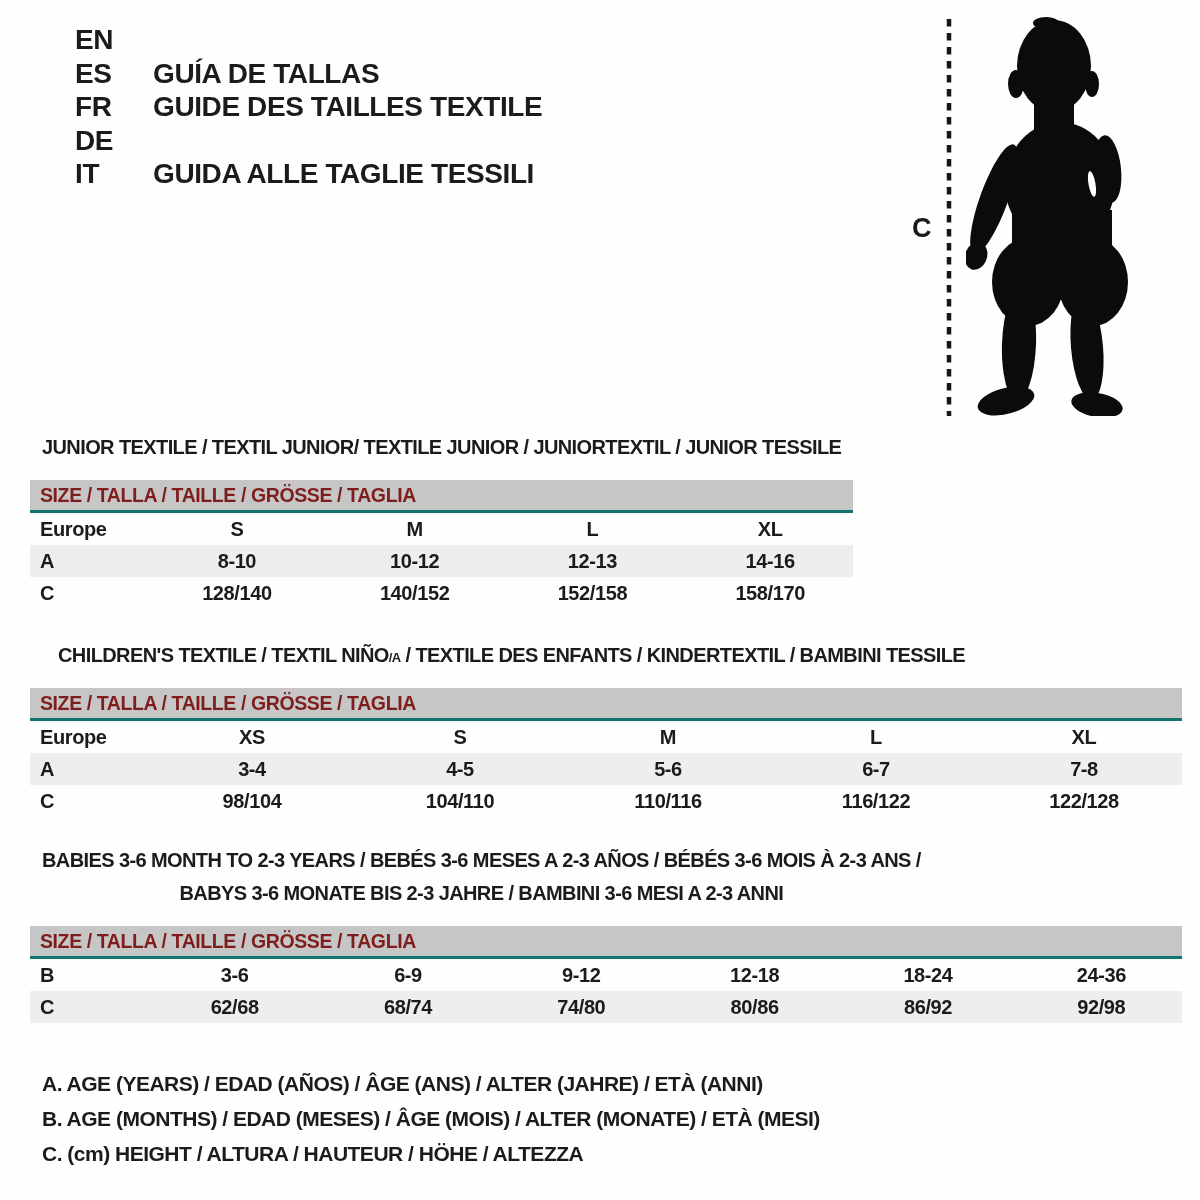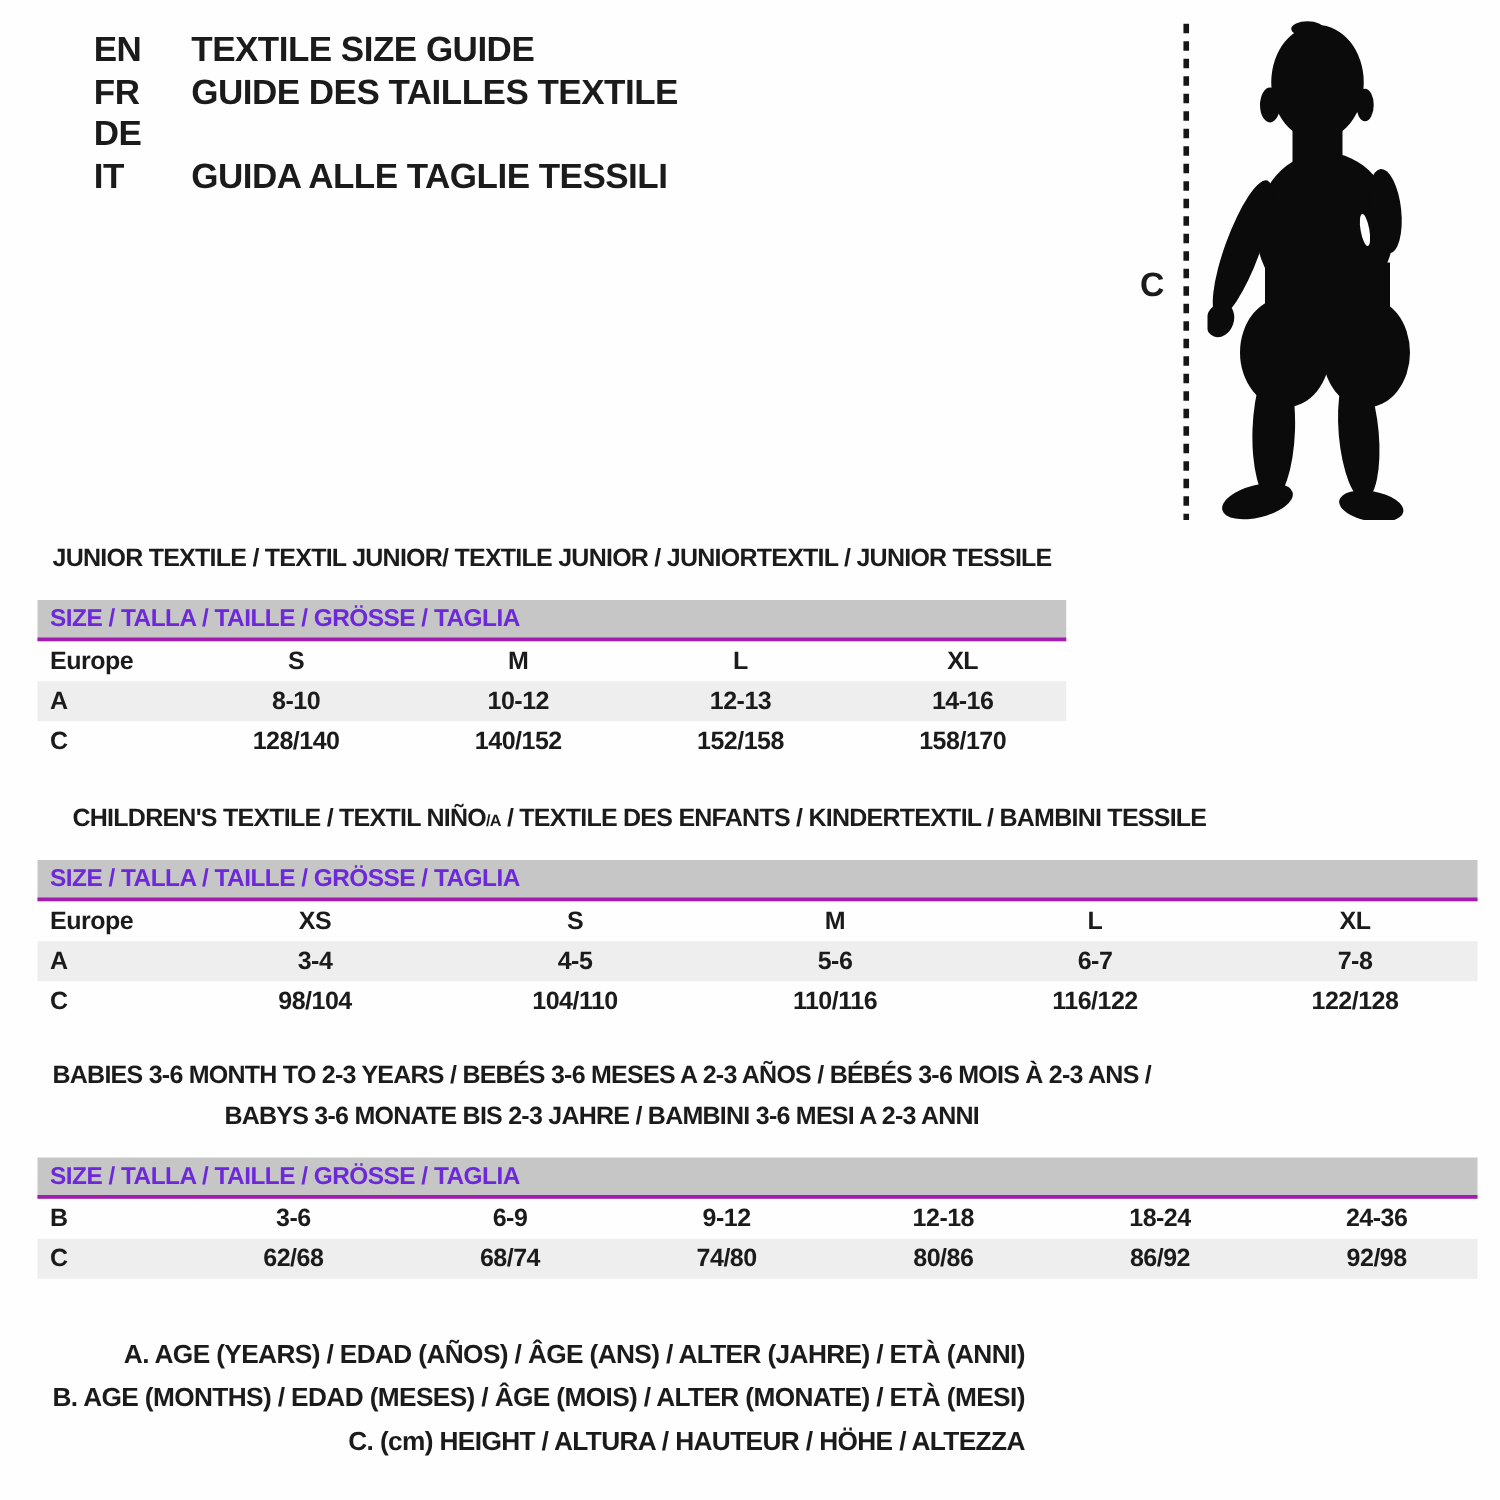--- a/index.html
+++ b/index.html
@@ -26,42 +26,45 @@
   .title-children { top:644px;margin-left:16px; }
   .title-babies { top:844px; line-height:33px; }
   .sub-small { font-size:13px; }
 
   
   .size-table { position:absolute; left:30px; }
   .tbl-junior { top:480px; width:823px; }
   .tbl-children { top:688px; width:1152px; }
   .tbl-babies { top:926px; width:1152px; }
   .size-bar {
-    height:30px; background:#c6c6c6; border-bottom:3px solid #a21caf;
-    color:#6d28d9; font-size:19.5px; line-height:31px; padding-left:10px;
+    height:30px; background:#c6c6c6; border-bottom:3px solid #0f766e;
+    color:#7f1d1d; font-size:19.5px; line-height:31px; padding-left:10px;
     letter-spacing:-0.4px;
   }
   .t-row { display:flex; align-items:center; height:32px; font-size:20px;gap:12px; }
   .t-row.striped { background:#eeeeee; }
   .t-label { width:112px; padding-left:10px; box-sizing:border-box; }
   .t-cell { flex:1; text-align:center; }
 
   
   .legend { position:absolute; left:42px; top:1066px; font-size:21px; line-height:35px; letter-spacing:-0.5px; }
-  .legend-line { white-space:nowrap;text-align:right; }
+  .legend-line { white-space:nowrap; }
 </style>
 </head>
 <body>
 
 <div class="canvas">
 
   <div class="lang-list">
     <div class="lang-row">
       <span class="lang-code">EN</span>
-      <span class="lang-label">TEXTILE SIZE GUIDE</span>
+    </div>
+    <div class="lang-row">
+      <span class="lang-code">ES</span>
+      <span class="lang-label">GUÍA DE TALLAS</span>
     </div>
     <div class="lang-row">
       <span class="lang-code">FR</span>
       <span class="lang-label">GUIDE DES TAILLES TEXTILE</span>
     </div>
     <div class="lang-row">
       <span class="lang-code">DE</span>
     </div>
     <div class="lang-row">
       <span class="lang-code">IT</span>

